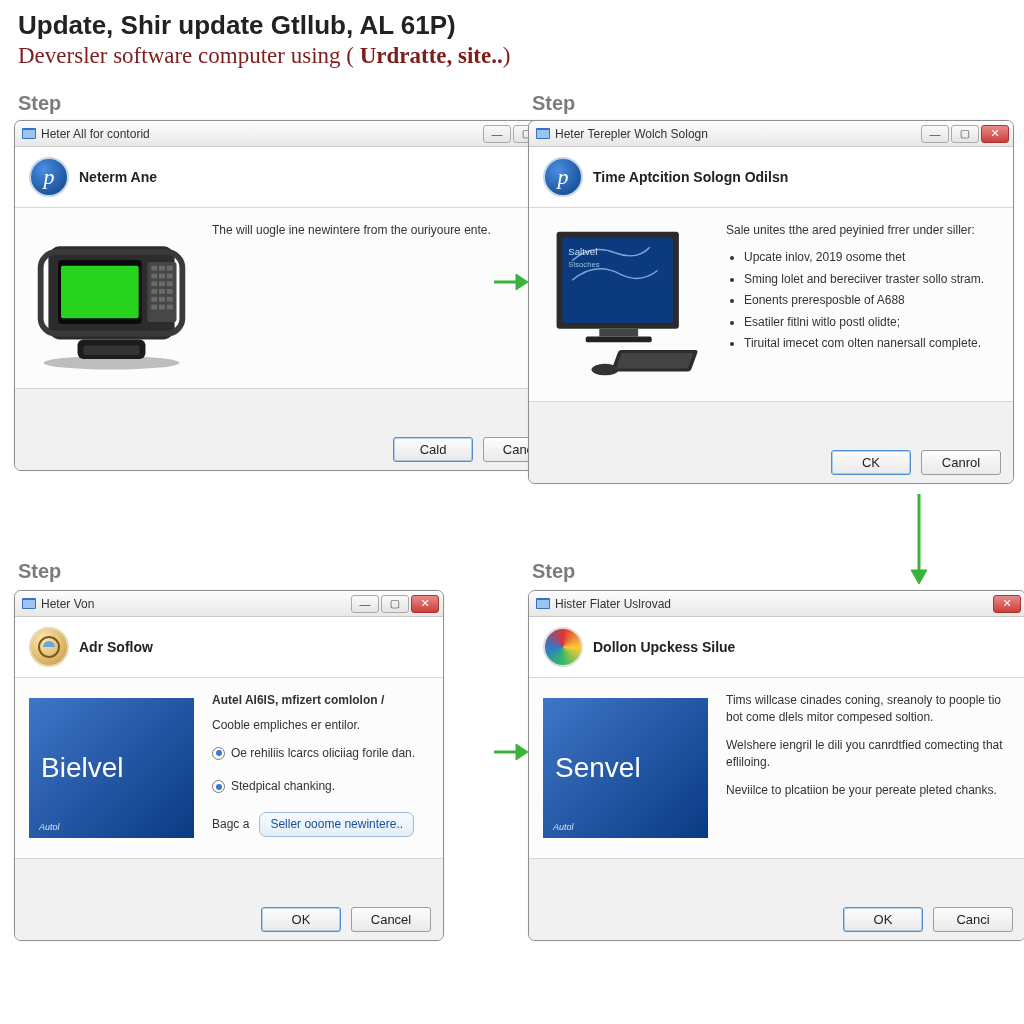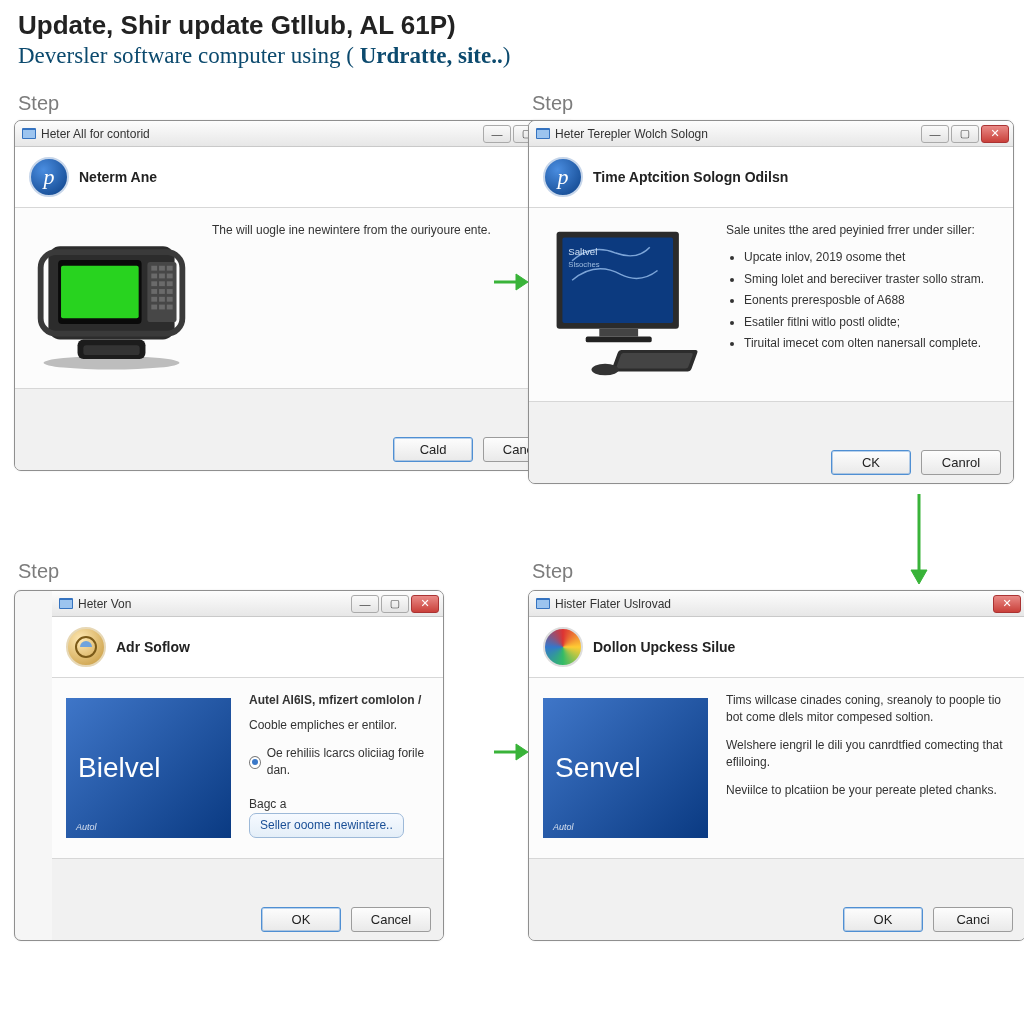--- a/index.html
+++ b/index.html
@@ -15,26 +15,26 @@
   .headline1 {
     font-size: 26px;
     font-weight: 700;
     padding: 10px 2px 2px 18px;
     color: #222;
   }
   .headline2 {
     font-size: 23px;
     font-weight: 400;
     padding: 0 18px 10px 18px;
-    color: #0c4a6e;
+    color: #7f1d1d;
     font-family: Georgia, 'Times New Roman', serif;
   }
   .step-label {
     font-size: 20px;
-    font-weight: 400;
+    font-weight: 700;
     color: #7c7c7c;
     position: absolute;
   }
   .dialog {
     position: absolute;
     background: #f6f6f6;
     border: 1px solid #8f8f8f;
     border-radius: 7px;
     box-shadow: 0 0 2px rgba(0,0,0,0.1);
     overflow: hidden;
@@ -309,21 +309,21 @@
         <li>Tiruital imecet com olten nanersall complete.</li>
       </ul>
     </div>
   </div>
   <div class="dlg-footer">
     <span class="btn primary">CK</span>
     <span class="btn">Canrol</span>
   </div>
 </div>
 
-<div class="dialog" style="left:14px; top:590px; width:430px;padding-left:37px;">
+<div class="dialog" style="left:14px; top:590px; width:430px;">
   <div class="titlebar">
     <span class="win-icon">
       <svg viewBox="0 0 16 16">
           <rect x="1" y="2" width="14" height="11" rx="1" fill="#3573c0"></rect>
           <rect x="2" y="4" width="12" height="8" fill="#9cc4ef"></rect>
         </svg>
     </span>
     <span>Heter Von</span>
     <span class="spacer"></span>
     <span class="win-btn">—</span>
@@ -346,20 +346,24 @@
         <span class="sub">Autol</span>
       </div>
     </div>
     <div class="body-text">
       <p class="strong">Autel AI6IS, mfizert comlolon /</p>
       <p>Cooble empliches er entilor.</p>
       <div class="radio-row">
         <span class="r sel"></span>
         <span>Oe rehiliis lcarcs oliciiag forile dan.</span>
       </div>
+      <div class="radio-row" style="margin-top:16px;">
+        <span class="r sel"></span>
+        <span>Stedpical chanking.</span>
+      </div>
       <div style="margin-top:16px;">
         <span>Bagc a</span>
         &nbsp;
         <span class="link-btn">Seller ooome newintere..</span>
       </div>
     </div>
   </div>
   <div class="dlg-footer">
     <span class="btn primary">OK</span>
     <span class="btn">Cancel</span>

